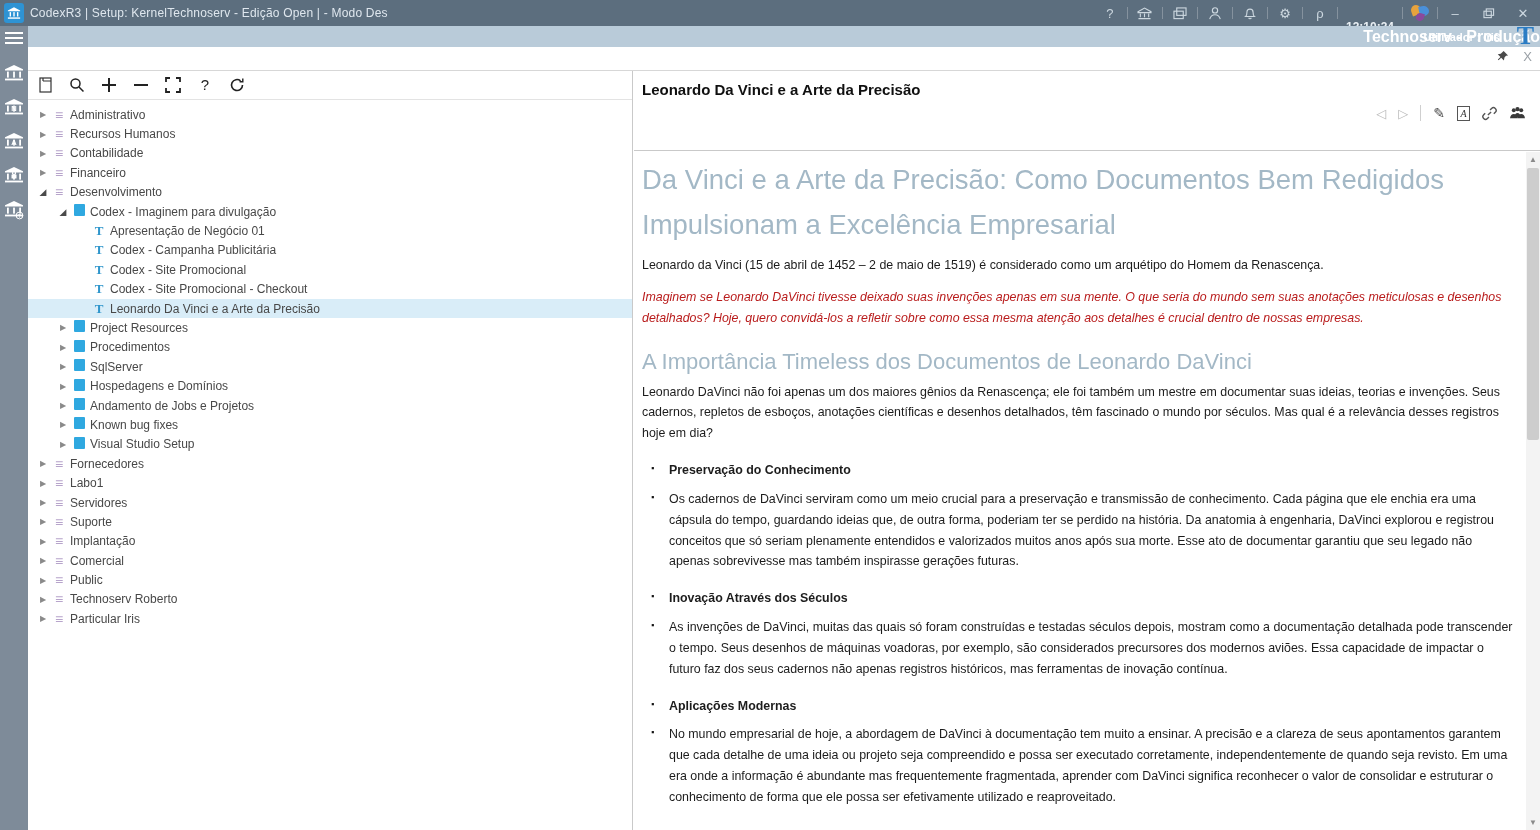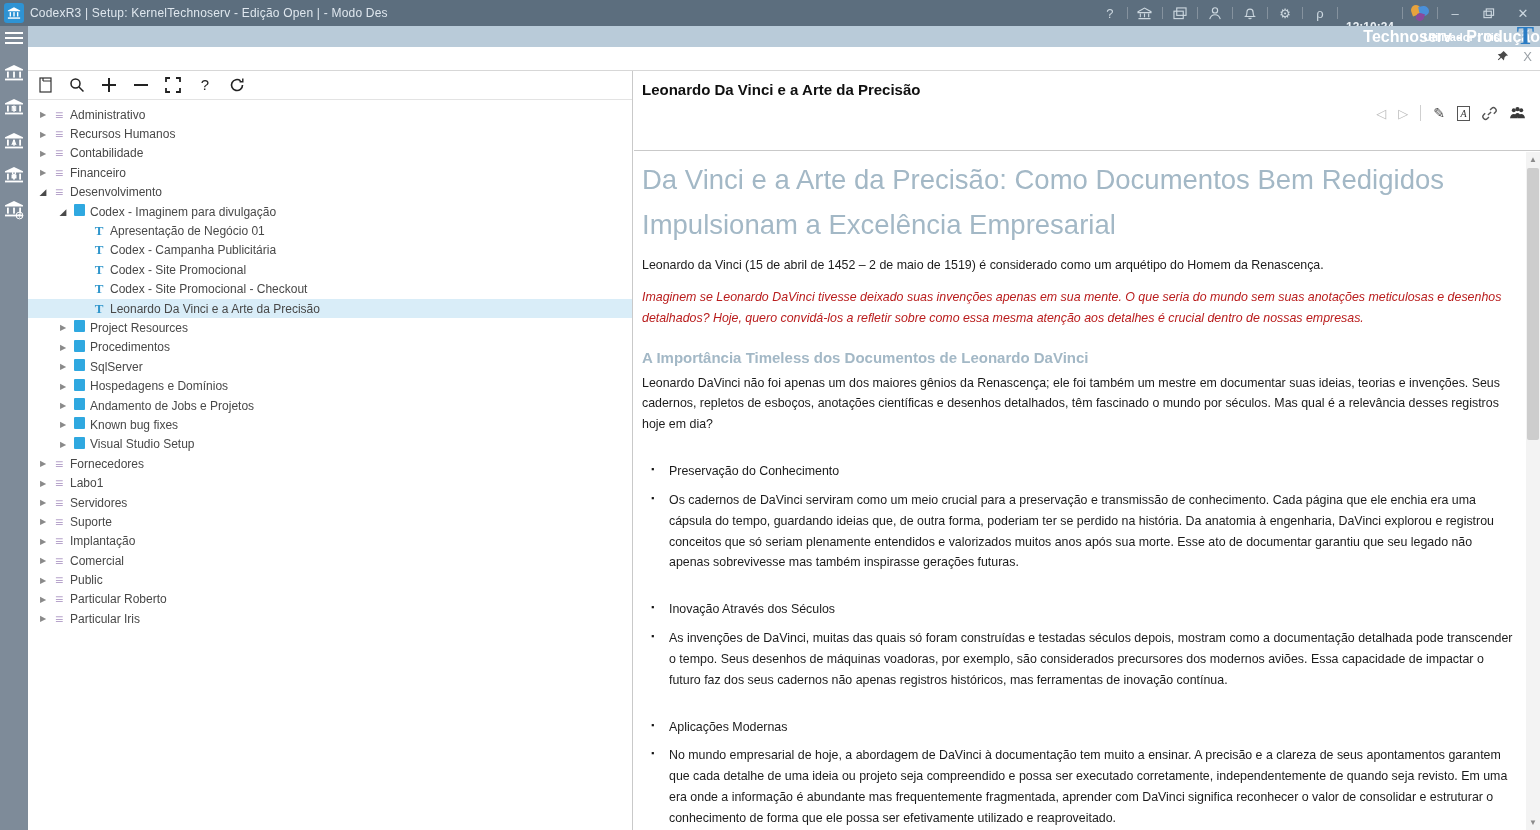--- a/index.html
+++ b/index.html
@@ -56,26 +56,26 @@
   .doc-title { font-size:15px; font-weight:bold; color:#101010; }
   .doc-subtitle { font-size:11.5px; color:#3c3c3c; margin-top:14px; }
   .doc-actions { position:absolute; right:14px; top:34px; display:flex; align-items:center; gap:12px; color:#9b9b9b; }
   .nav-tri { font-size:13px; color:#b9b9b9; }
   .act-sep { width:1px; height:16px; background:#cfcfcf; }
   .font-box { width:13px; height:15px; border:1px solid #555; font-size:10px; color:#333; font-family:"Liberation Serif", serif; display:flex; align-items:center; justify-content:center; font-style:italic; }
   .pencil { font-size:14px; color:#444; }
 
   .doc-body { position:absolute; top:81px; bottom:0; left:0; right:14px; overflow:hidden; padding:2px 12px 0 8px; }
   .doc-h1 { font-size:27.5px; font-weight:normal; color:#a3b8c6; line-height:1.62; margin:4px 0 8px; }
-  .doc-h2 { font-size:15px; font-weight:bold; color:#a3b8c6; margin:20px 0 7px; }
+  .doc-h2 { font-size:22px; font-weight:normal; color:#a3b8c6; margin:20px 0 7px; }
   .doc-p { font-size:12.4px; color:#1c1c1c; line-height:1.68; margin:0 0 11px; }
   .doc-p.italic { font-style:italic; color:#b91c1c; }
   .doc-li { position:relative; font-size:12.4px; color:#1c1c1c; line-height:1.68; padding-left:27px; margin:0 0 10px; }
   .doc-li::before { content:"▪"; position:absolute; left:9px; top:1px; font-size:9px; color:#111; }
-  .doc-li.bold { font-weight:normal; margin:26px 0 8px; }
+  .doc-li.bold { font-weight:bold; margin:16px 0 8px; }
 
   
   .scrollbar { position:absolute; right:0; top:81px; bottom:0; width:14px; background:#f3f3f3; }
   .sb-arrow { position:absolute; left:0; width:14px; height:15px; display:flex; align-items:center; justify-content:center; font-size:8px; color:#8a8a8a; }
   .sb-up { top:0; } .sb-down { bottom:0; }
   .sb-thumb { position:absolute; left:1px; width:12px; top:16px; height:272px; background:#cdcdcd; border-radius:2px; }
 
   svg { display:block; }
 </style>
 </head>
@@ -426,21 +426,21 @@
         <span class="tree-label">Comercial</span>
       </div>
       <div class="tree-row" style="padding-left: 8px;">
         <span class="expander collapsed">▶</span>
         <span class="t-icon cat">≡</span>
         <span class="tree-label">Public</span>
       </div>
       <div class="tree-row" style="padding-left: 8px;">
         <span class="expander collapsed">▶</span>
         <span class="t-icon cat">≡</span>
-        <span class="tree-label">Particular Roberto</span>
+        <span class="tree-label">Technoserv Roberto</span>
       </div>
       <div class="tree-row" style="padding-left: 8px;">
         <span class="expander collapsed">▶</span>
         <span class="t-icon cat">≡</span>
         <span class="tree-label">Particular Iris</span>
       </div>
     </div>
 </div>
 
 <div class="docpanel">

